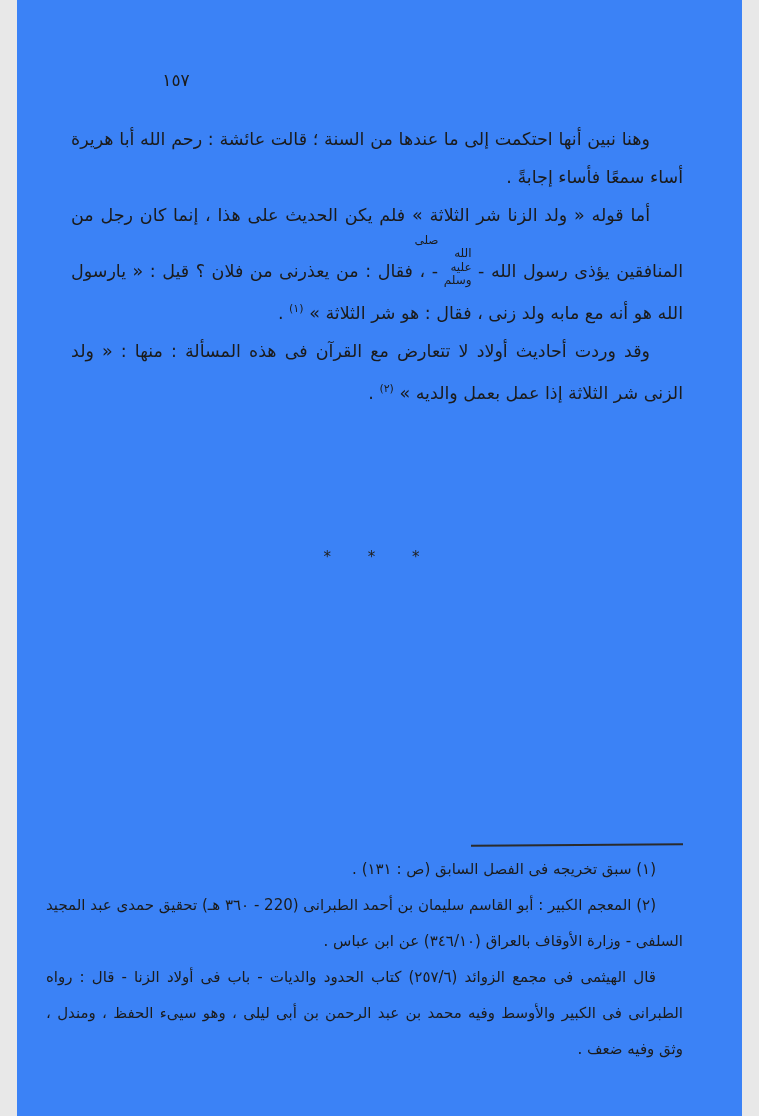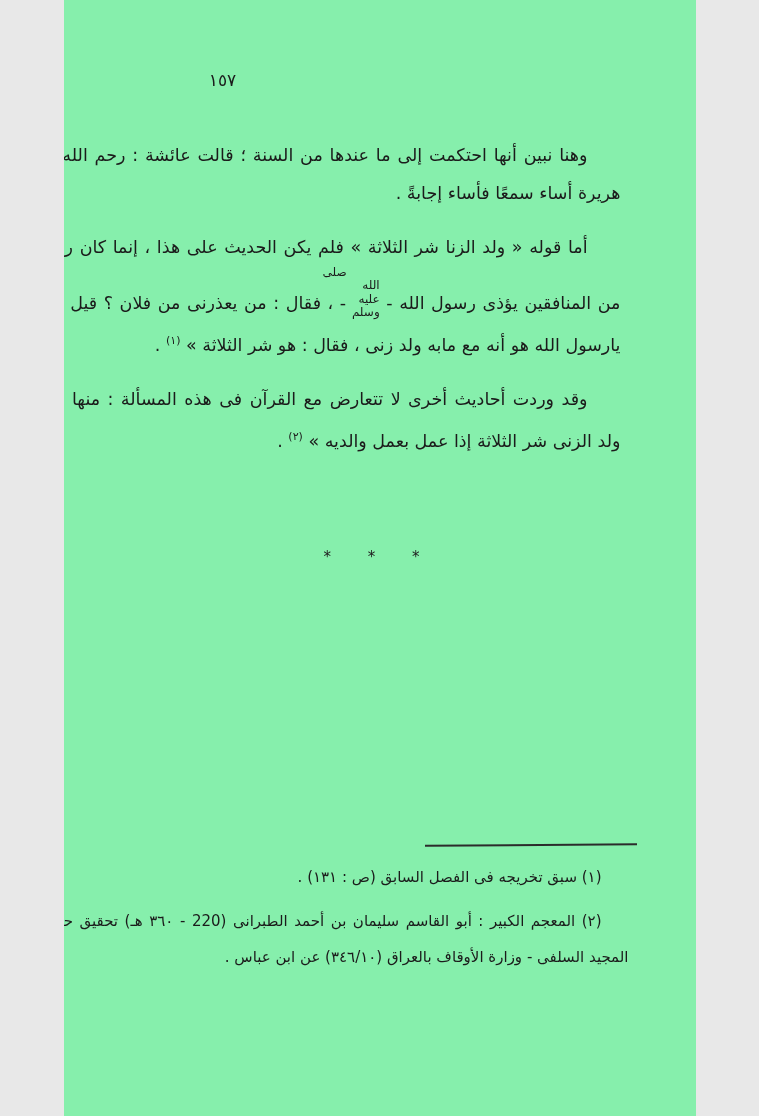--- a/index.html
+++ b/index.html
@@ -1,20 +1,20 @@
 <!DOCTYPE html>
 <html lang="ar" dir="rtl"><head>
 <meta charset="utf-8">
 <style>
   html,body{margin:0;padding:0;background:#e8e8e8;}
   .page{
     position:relative;
-    width:632px;height:1116px;
+    width:725px;height:1116px;
     margin:0 auto;
-    background:#86efac;
+    background:#3b82f6;
     color:#1b1b1b;
     font-family:"DejaVu Sans",sans-serif;
     direction:rtl;
     overflow:hidden;
   }
   .page-number{
     position:absolute;
     top:70px;left:124px;
     width:70px;
     font-size:17px;
@@ -25,21 +25,21 @@
   .body-text{
     position:absolute;
     top:120px;right:59px;
     width:612px;
     font-size:17.5px;
     line-height:38px;
     text-align:justify;
     text-justify:inter-word;
   }
   .body-text p{
-    margin:16px;
+    margin:0;
     text-indent:33px;
   }
   .fnref{
     font-size:11px;
     vertical-align:7px;
     letter-spacing:0;
   }
   .saw{
     display:inline-block;
     width:27px;
@@ -68,21 +68,21 @@
   .footnotes{
     position:absolute;
     top:851px;right:59px;
     width:637px;
     font-size:15px;
     line-height:36px;
     text-align:justify;
     text-justify:inter-word;
   }
   .footnotes p{
-    margin:8px;
+    margin:0;
     text-indent:27px;
   }
 </style>
 </head>
 <body>
 
 <div class="page">
 
   <div class="page-number">١٥٧</div>
 
@@ -91,27 +91,28 @@
     <p>
       <span>وهنا نبين أنها احتكمت إلى ما عندها من السنة ؛ قالت عائشة : رحم الله أبا هريرة أساء سمعًا فأساء إجابةً .</span>
     </p>
 
     <p>
       <span>أما قوله « ولد الزنا شر الثلاثة » فلم يكن الحديث على هذا ، إنما كان رجل من المنافقين يؤذى رسول الله - </span><span class="saw">صلى الله عليه وسلم</span><span> - ، فقال : من يعذرنى من فلان ؟ قيل : « يارسول الله هو أنه مع مابه ولد زنى ، فقال : هو شر الثلاثة » </span><sup class="fnref">(١)</sup><span> .</span>
     </p>
 
 
     <p>
-      <span>وقد وردت أحاديث أخرى لا تتعارض مع القرآن فى هذه المسألة : منها : « ولد الزنى شر الثلاثة إذا عمل بعمل والديه » </span><sup class="fnref">(٢)</sup><span> .</span>
+      <span>وقد وردت أحاديث أولاد لا تتعارض مع القرآن فى هذه المسألة : منها : « ولد الزنى شر الثلاثة إذا عمل بعمل والديه » </span><sup class="fnref">(٢)</sup><span> .</span>
     </p>
 
   </div>
 
   <div class="separator">* * *</div>
 
   <div class="footnote-divider"></div>
 
   <div class="footnotes">
     <p>(١) سبق تخريجه فى الفصل السابق (ص : ١٣١) .</p>
     <p>(٢) المعجم الكبير : أبو القاسم سليمان بن أحمد الطبرانى (220 - ٣٦٠ هـ) تحقيق حمدى عبد المجيد السلفى - وزارة الأوقاف بالعراق (٣٤٦/١٠) عن ابن عباس .</p>
+    <p>قال الهيثمى فى مجمع الزوائد (٢٥٧/٦) كتاب الحدود والديات - باب فى أولاد الزنا - قال : رواه الطبرانى فى الكبير والأوسط وفيه محمد بن عبد الرحمن بن أبى ليلى ، وهو سيىء الحفظ ، ومندل ، وثق وفيه ضعف .</p>
   </div>
 
 </div>
 
 </body></html>

